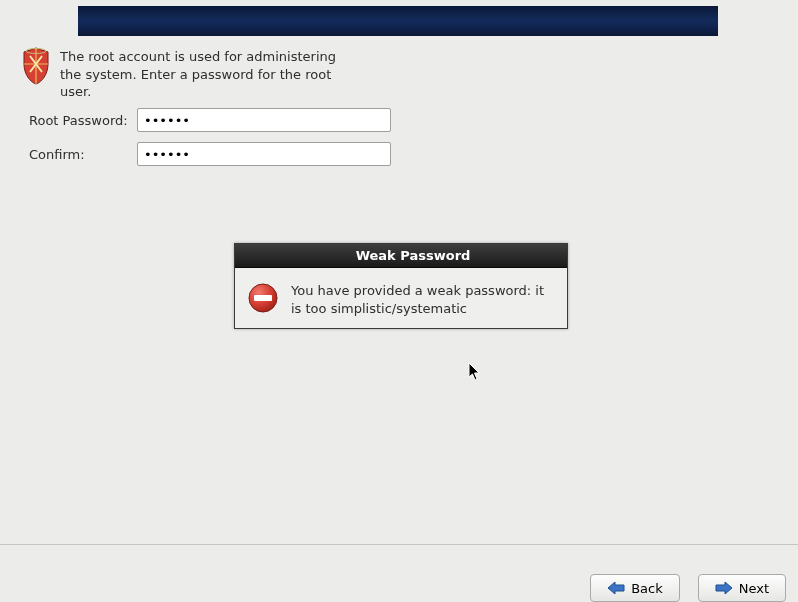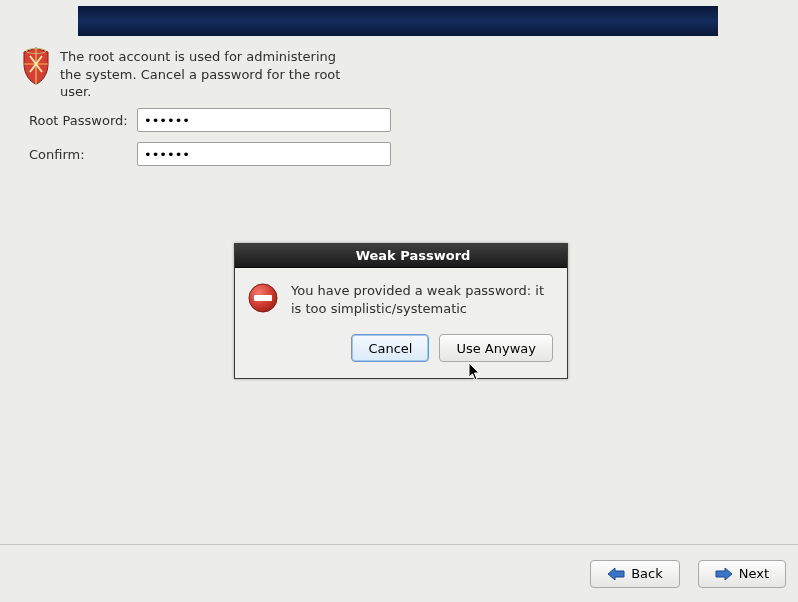--- a/index.html
+++ b/index.html
@@ -127,21 +127,21 @@
     
     .bottom-bar {
       position: absolute;
       left: 0;
       right: 0;
       bottom: 0;
       height: 58px;
       border-top: 1px solid #c5c5c3;
       display: flex;
       justify-content: flex-end;
-      align-items: center;
+      align-items: flex-end;
       gap: 18px;
       padding-right: 12px;
       background: #ececea;
     }
 
     
     .cursor {
       position: absolute;
       left: 468px;
       top: 362px;
@@ -155,21 +155,21 @@
 
 <div class="intro-row">
   <div class="shield-wrap">
     <svg viewBox="0 0 32 40" width="32" height="40">
       <path d="M16 2 L28 6 L28 18 C28 28 22 36 16 38 C10 36 4 28 4 18 L4 6 Z" fill="#d63f33" stroke="#7a1f16" stroke-width="1"></path>
       <path d="M16 2 L16 38 M4 18 L28 18" stroke="#f0d060" stroke-width="1.2" opacity="0.85"></path>
       <path d="M10 10 L22 26 M22 10 L10 26" stroke="#f8e8a8" stroke-width="2"></path>
       <ellipse cx="16" cy="5" rx="10" ry="2.5" fill="none" stroke="#c7b97a" stroke-width="1"></ellipse>
     </svg>
   </div>
-  <div class="intro-text">The root account is used for administering the system.  Cancel a password for the root user.</div>
+  <div class="intro-text">The root account is used for administering the system.  Enter a password for the root user.</div>
 </div>
 
 <div class="form-area">
   <div class="form-row">
     <label>Root Password:</label>
     <input type="text" value="••••••" style="">
   </div>
   <div class="form-row">
     <label>Confirm:</label>
     <input type="text" value="••••••" style="">
@@ -187,28 +187,20 @@
             <stop offset="60%" stop-color="#d63f33"></stop>
             <stop offset="100%" stop-color="#a9271c"></stop>
           </radialGradient>
         </defs>
         <circle cx="16" cy="16" r="14" fill="url(#rg)" stroke="#7a1f16" stroke-width="1"></circle>
         <rect x="7" y="13" width="18" height="6" rx="1" fill="#ffffff"></rect>
       </svg>
     </div>
     <div class="dialog-msg">You have provided a weak password: it is too simplistic/systematic</div>
   </div>
-  <div class="dialog-buttons">
-    <button class="btn focused">
-      <span>Cancel</span>
-    </button>
-    <button class="btn">
-      <span>Use Anyway</span>
-    </button>
-  </div>
 </div>
 
 <div class="bottom-bar">
   <button class="btn">
     <svg width="18" height="14" viewBox="0 0 18 14">
       <path d="M8 1 L1 7 L8 13 L8 10 L17 10 L17 4 L8 4 Z" fill="#3b74c4" stroke="#1e4f8f" stroke-width="1"></path>
     </svg>
     <span>Back</span>
   </button>
   <button class="btn">

